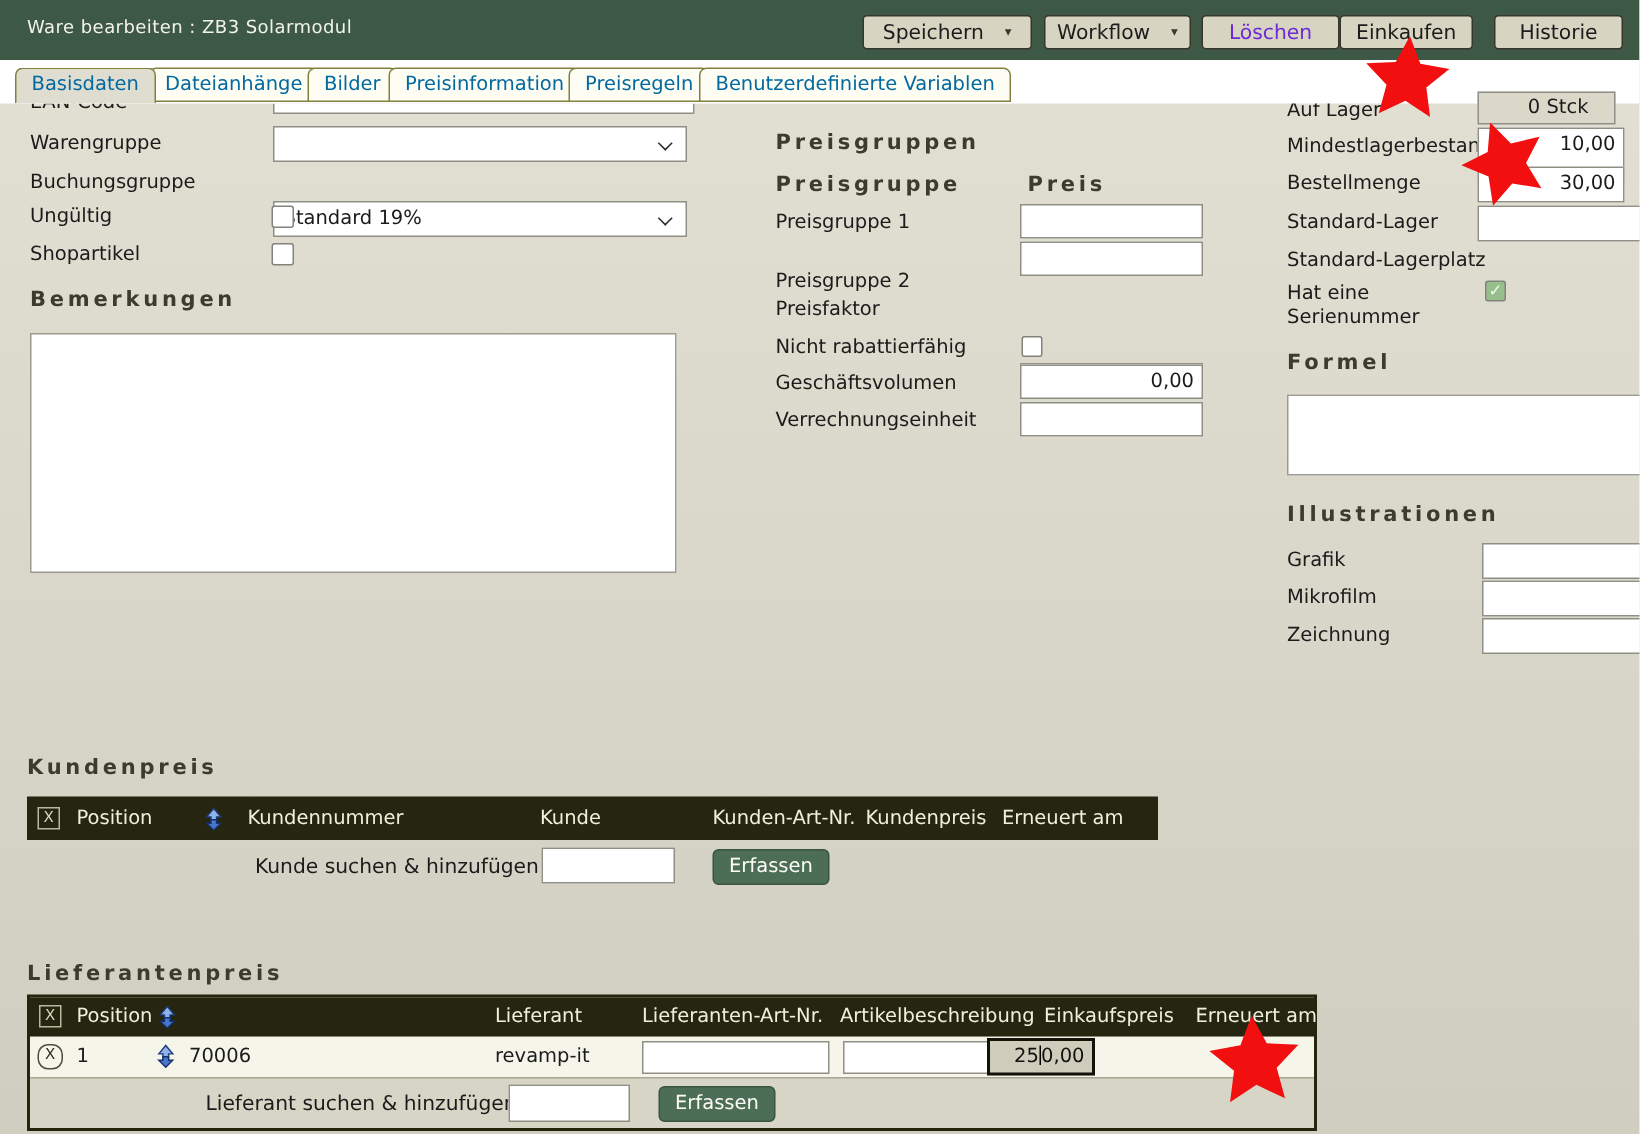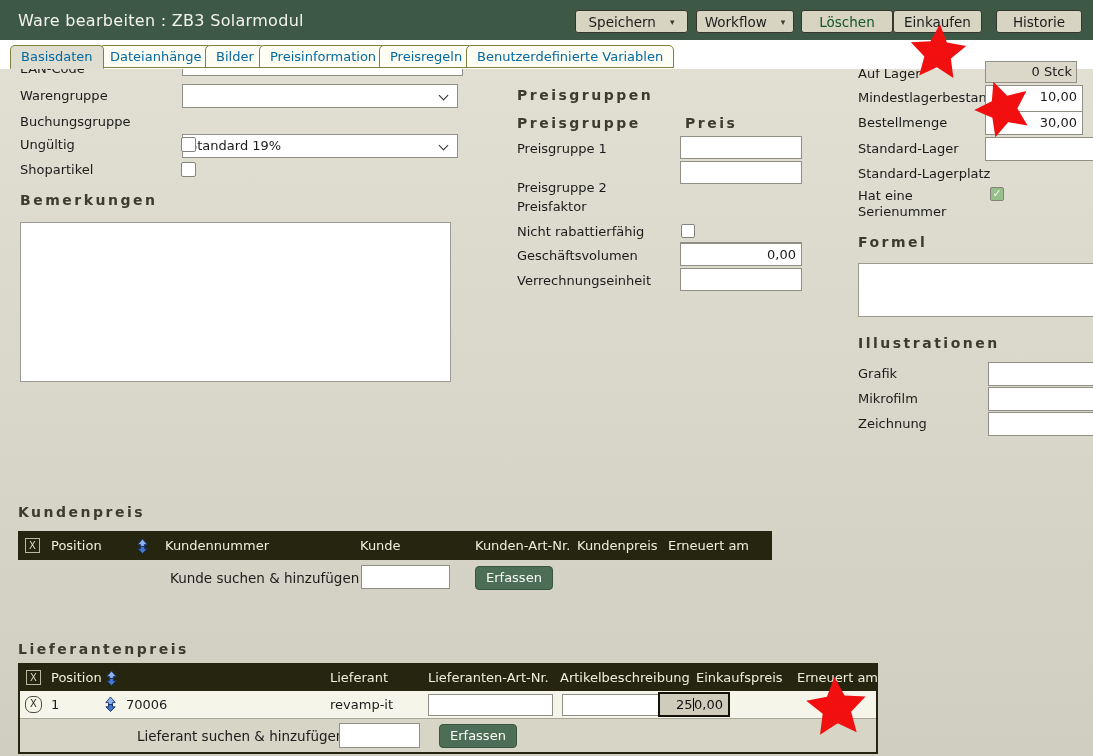--- a/index.html
+++ b/index.html
@@ -5,38 +5,38 @@
   html,body{margin:0;padding:0}
   body{
     width:1093px;height:756px;position:relative;overflow:hidden;
     font-family:"DejaVu Sans","Liberation Sans",sans-serif;
     background:linear-gradient(#e3e1d4,#d0cec0);
     -webkit-font-smoothing:antialiased;
   }
   .abs{position:absolute}
   
   .titlebar{left:0;top:0;width:1093px;height:40px;background:#3d5946;z-index:6}
-  .titlebar .title{position:absolute;left:18px;top:11px;font-size:16px;color:#f3f3ec;letter-spacing:.3px}
+  .titlebar .title{position:absolute;left:18px;top:11px;font-size:12px;color:#f3f3ec;letter-spacing:.3px}
   .tbtn{position:absolute;top:10px;height:23px;background:#d7d4c1;border:1px solid #36362c;border-radius:3px;
         font-size:13.5px;color:#1c1c1c;display:flex;align-items:center;justify-content:center;box-sizing:border-box;padding:0 10px}
   .tbtn .dd{font-size:9px;color:#3a3a30;margin-left:14px}
-  .tbtn.disabled{color:#14532d}
+  .tbtn.disabled{color:#6d28d9}
   
   .tabstrip{left:0;top:40px;width:1093px;height:29px;background:#ffffff;z-index:4}
   .tab{position:absolute;top:5px;height:23px;box-sizing:border-box;background:#fdfdf4;border:1px solid #81813f;
        border-radius:5px 5px 0 0;font-size:13px;color:#0369a1;padding:3px 10px 0 10px;white-space:nowrap}
   .tab.active{background:#dfddd0;border-bottom-color:#dfddd0;height:24px;z-index:5}
   
   .lbl{font-size:13px;color:#1b1b1b;white-space:nowrap}
   .sechead{font-size:14px;letter-spacing:2.5px;color:#3b3b2e;font-weight:bold;white-space:nowrap}
   .inp{background:#fff;border:1px solid #8f8f85;box-sizing:border-box;height:23px;font-size:13px;color:#1b1b1b;
        line-height:21px;padding:0 5px}
   .inp.num{text-align:right}
   .ro{background:#dbd8c9;border:1px solid #90908a;box-sizing:border-box;height:22px;font-size:13px;color:#1b1b1b;
-      line-height:20px;text-align:right;padding:0 4px}
+      line-height:20px;text-align:right;padding:0 17px}
   .sel{background:#fff;border:1px solid #8f8f85;box-sizing:border-box;height:24px;font-size:13px;color:#1b1b1b;
        line-height:22px;padding:0 22px 0 6px;position:relative}
   .chev{position:absolute;right:10px;top:7px;width:6px;height:6px;border-right:1.6px solid #2c2c2c;border-bottom:1.6px solid #2c2c2c;transform:rotate(45deg)}
   .cb{background:#fff;border:1.5px solid #83837b;box-sizing:border-box;width:15px;height:15px;border-radius:2px}
   .cb.checked{background:#96bf8c;border-color:#83837b;color:#f4f8f1;font-size:11px;font-weight:bold;line-height:12px;text-align:center}
   .ta{background:#fff;border:1px solid #9b9b91;box-sizing:border-box}
   
   .dkbar{background:#26250f;color:#efefdf;z-index:1}
   .dkbar .col{position:absolute;font-size:13px;line-height:inherit;white-space:nowrap}
   .selall{position:absolute;width:15px;height:15px;border:1.5px solid #b9b9a2;color:#d9d9c2;font-size:10px;line-height:13px;

